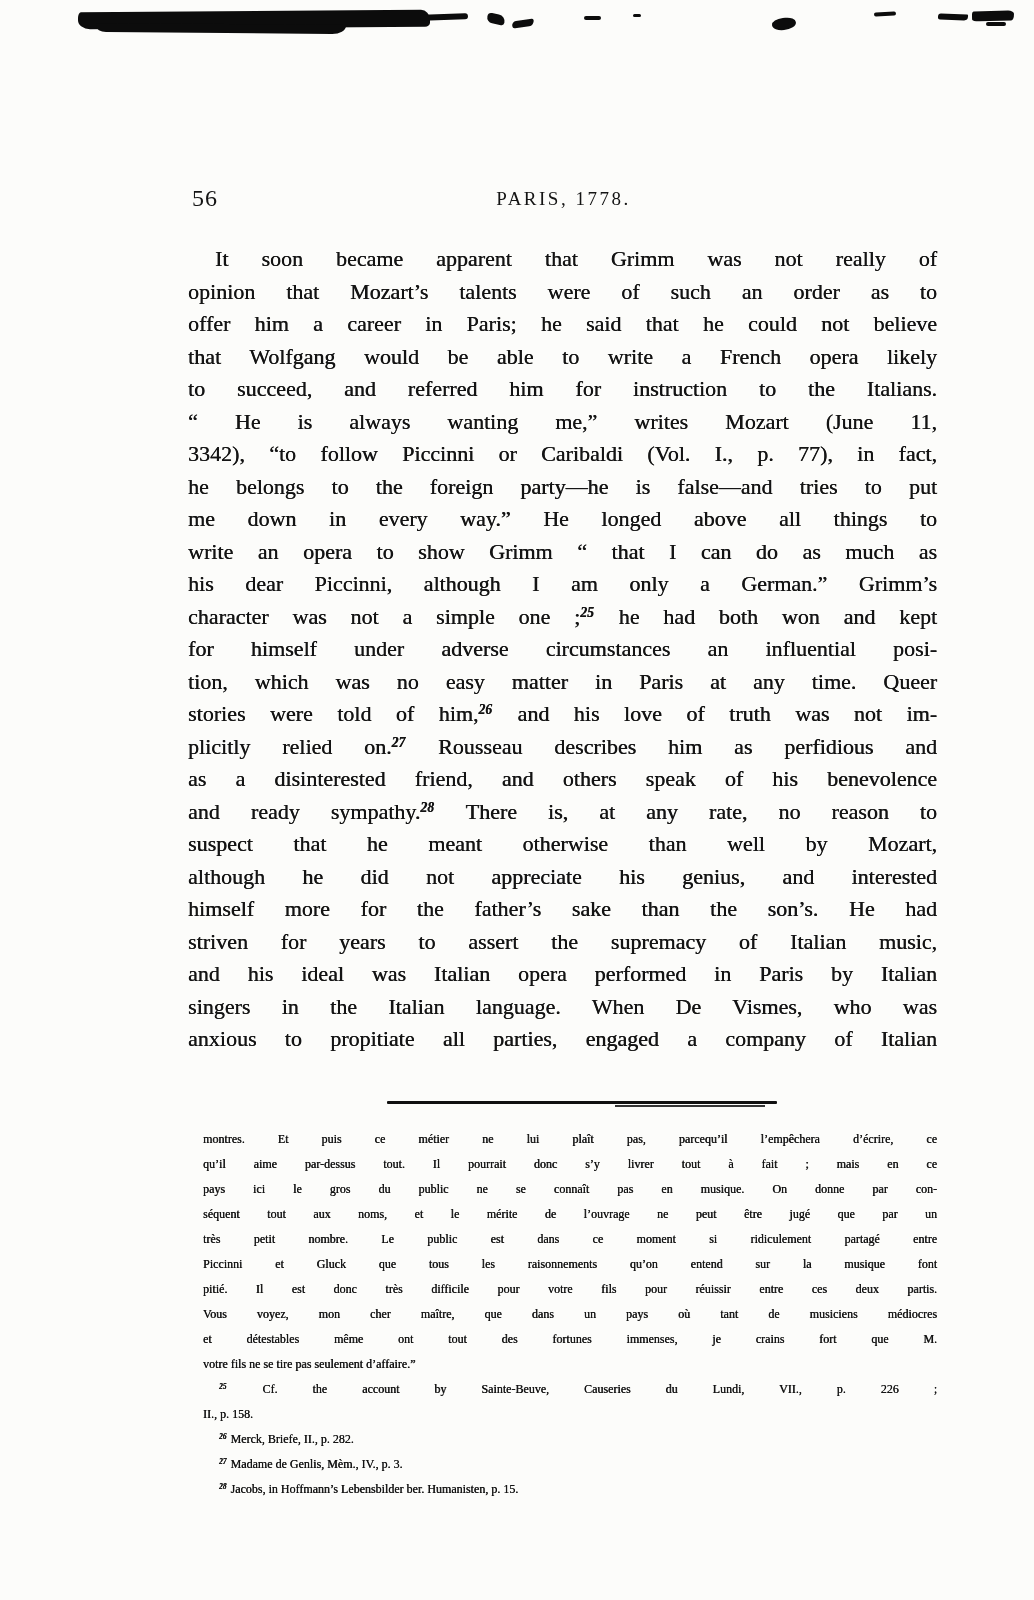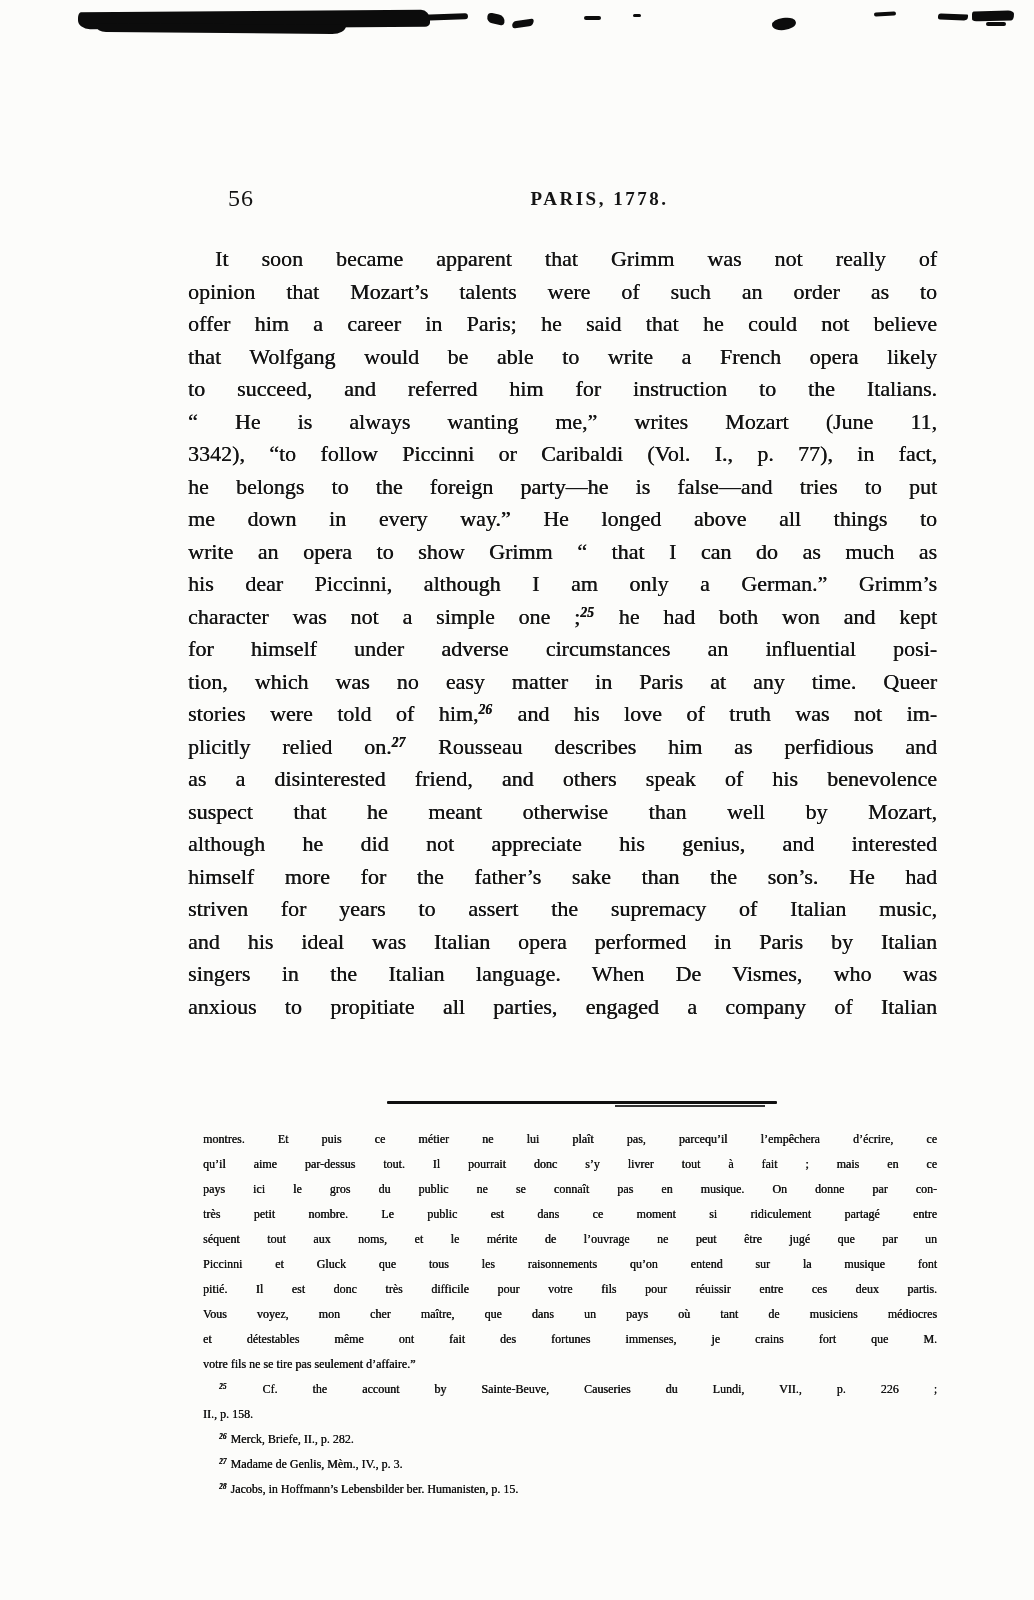--- a/index.html
+++ b/index.html
@@ -21,29 +21,29 @@
   .a2 { left: 487px; top: 14px;  width: 18px;  height: 10px; border-radius: 4px 7px 3px 6px; transform: rotate(12deg); }
   .a2b{ left: 512px; top: 20px;  width: 22px;  height: 7px;  border-radius: 5px 2px 6px 3px; transform: rotate(-8deg); }
   .a3 { left: 584px; top: 16px;  width: 17px;  height: 4px;  border-radius: 2px; }
   .a3b{ left: 633px; top: 14px;  width: 8px;   height: 3px;  border-radius: 2px; }
   .a4 { left: 772px; top: 18px;  width: 24px;  height: 12px; border-radius: 50% 45% 55% 50%; transform: rotate(-6deg); }
   .a5 { left: 874px; top: 12px;  width: 22px;  height: 4px;  border-radius: 2px; transform: rotate(-3deg); }
   .a6 { left: 938px; top: 14px;  width: 30px;  height: 6px;  border-radius: 3px 1px 4px 2px; transform: rotate(2deg); }
   .a6b{ left: 972px; top: 11px;  width: 42px;  height: 10px; border-radius: 2px 6px 3px 7px / 4px 3px 6px 2px; transform: rotate(-1.5deg); }
   .a6c{ left: 986px; top: 22px;  width: 20px;  height: 4px;  border-radius: 2px; }
 
-  .header { position: absolute; top: 185px; left: 190px; width: 747px; height: 30px; margin-left: 36px; }
+  .header { position: absolute; top: 185px; left: 190px; width: 747px; height: 30px; }
   .page-number {
     position: absolute; left: 2px; top: 0;
     font-size: 24px; letter-spacing: 1px;
   }
   .running-title {
     position: absolute; left: 0; right: 0; top: 3px;
     text-align: center;
-    font-size: 19px; letter-spacing: 2.5px; font-weight: bold;
+    font-size: 19px; letter-spacing: 2.5px;
   }
 
   .body-text {
     position: absolute; top: 243px; left: 188px; width: 749px;
     font-size: 22px;
   }
   .body-text .tline { height: 32.5px; line-height: 32.5px; }
 
   .tline {
     white-space: normal;
@@ -121,41 +121,42 @@
       <div class="tline">he belongs to the foreign party—he is false—and tries to put</div>
       <div class="tline">me down in every way.” He longed above all things to</div>
       <div class="tline">write an opera to show Grimm “ that I can do as much as</div>
       <div class="tline">his dear Piccinni, although I am only a German.” Grimm’s</div>
       <div class="tline">character was not a simple one ;<span class="sup">25</span> he had both won and kept</div>
       <div class="tline">for himself under adverse circumstances an influential posi-</div>
       <div class="tline">tion, which was no easy matter in Paris at any time. Queer</div>
       <div class="tline">stories were told of him,<span class="sup">26</span> and his love of truth was not im-</div>
       <div class="tline">plicitly relied on.<span class="sup">27</span> Rousseau describes him as perfidious and</div>
       <div class="tline">as a disinterested friend, and others speak of his benevolence</div>
+      <div class="tline">and ready sympathy.<span class="sup">28</span> There is, at any rate, no reason to</div>
       <div class="tline">suspect that he meant otherwise than well by Mozart,</div>
       <div class="tline">although he did not appreciate his genius, and interested</div>
       <div class="tline">himself more for the father’s sake than the son’s. He had</div>
       <div class="tline">striven for years to assert the supremacy of Italian music,</div>
       <div class="tline">and his ideal was Italian opera performed in Paris by Italian</div>
       <div class="tline">singers in the Italian language. When De Vismes, who was</div>
       <div class="tline">anxious to propitiate all parties, engaged a company of Italian</div>
     </div>
 
   <div class="footnote-rule"></div>
 
   <div class="footnotes">
       <div class="tline">montres. Et puis ce métier ne lui plaît pas, parcequ’il l’empêchera d’écrire, ce</div>
       <div class="tline">qu’il aime par-dessus tout. Il pourrait donc s’y livrer tout à fait ; mais en ce</div>
       <div class="tline">pays ici le gros du public ne se connaît pas en musique. On donne par con-</div>
+      <div class="tline">séquent tout aux noms, et le mérite de l’ouvrage ne peut être jugé que par un</div>
       <div class="tline">très petit nombre. Le public est dans ce moment si ridiculement partagé entre</div>
-      <div class="tline">séquent tout aux noms, et le mérite de l’ouvrage ne peut être jugé que par un</div>
       <div class="tline">Piccinni et Gluck que tous les raisonnements qu’on entend sur la musique font</div>
       <div class="tline">pitié. Il est donc très difficile pour votre fils pour réuissir entre ces deux partis.</div>
       <div class="tline">Vous voyez, mon cher maître, que dans un pays où tant de musiciens médiocres</div>
-      <div class="tline">et détestables même ont fait des fortunes immenses, je crains fort que M.</div>
+      <div class="tline">et détestables même ont tout des fortunes immenses, je crains fort que M.</div>
       <div class="tline nojust">votre fils ne se tire pas seulement d’affaire.”</div>
       <div class="tline indent"><span class="sup">25</span> Cf. the account by Sainte-Beuve, Causeries du Lundi, VII., p. 226 ;</div>
       <div class="tline nojust">II., p. 158.</div>
       <div class="tline nojust indent"><span class="sup">26</span> Merck, Briefe, II., p. 282.</div>
       <div class="tline nojust indent"><span class="sup">27</span> Madame de Genlis, Mèm., IV., p. 3.</div>
       <div class="tline nojust indent"><span class="sup">28</span> Jacobs, in Hoffmann’s Lebensbilder ber. Humanisten, p. 15.</div>
     </div>
 
 </div>
 

